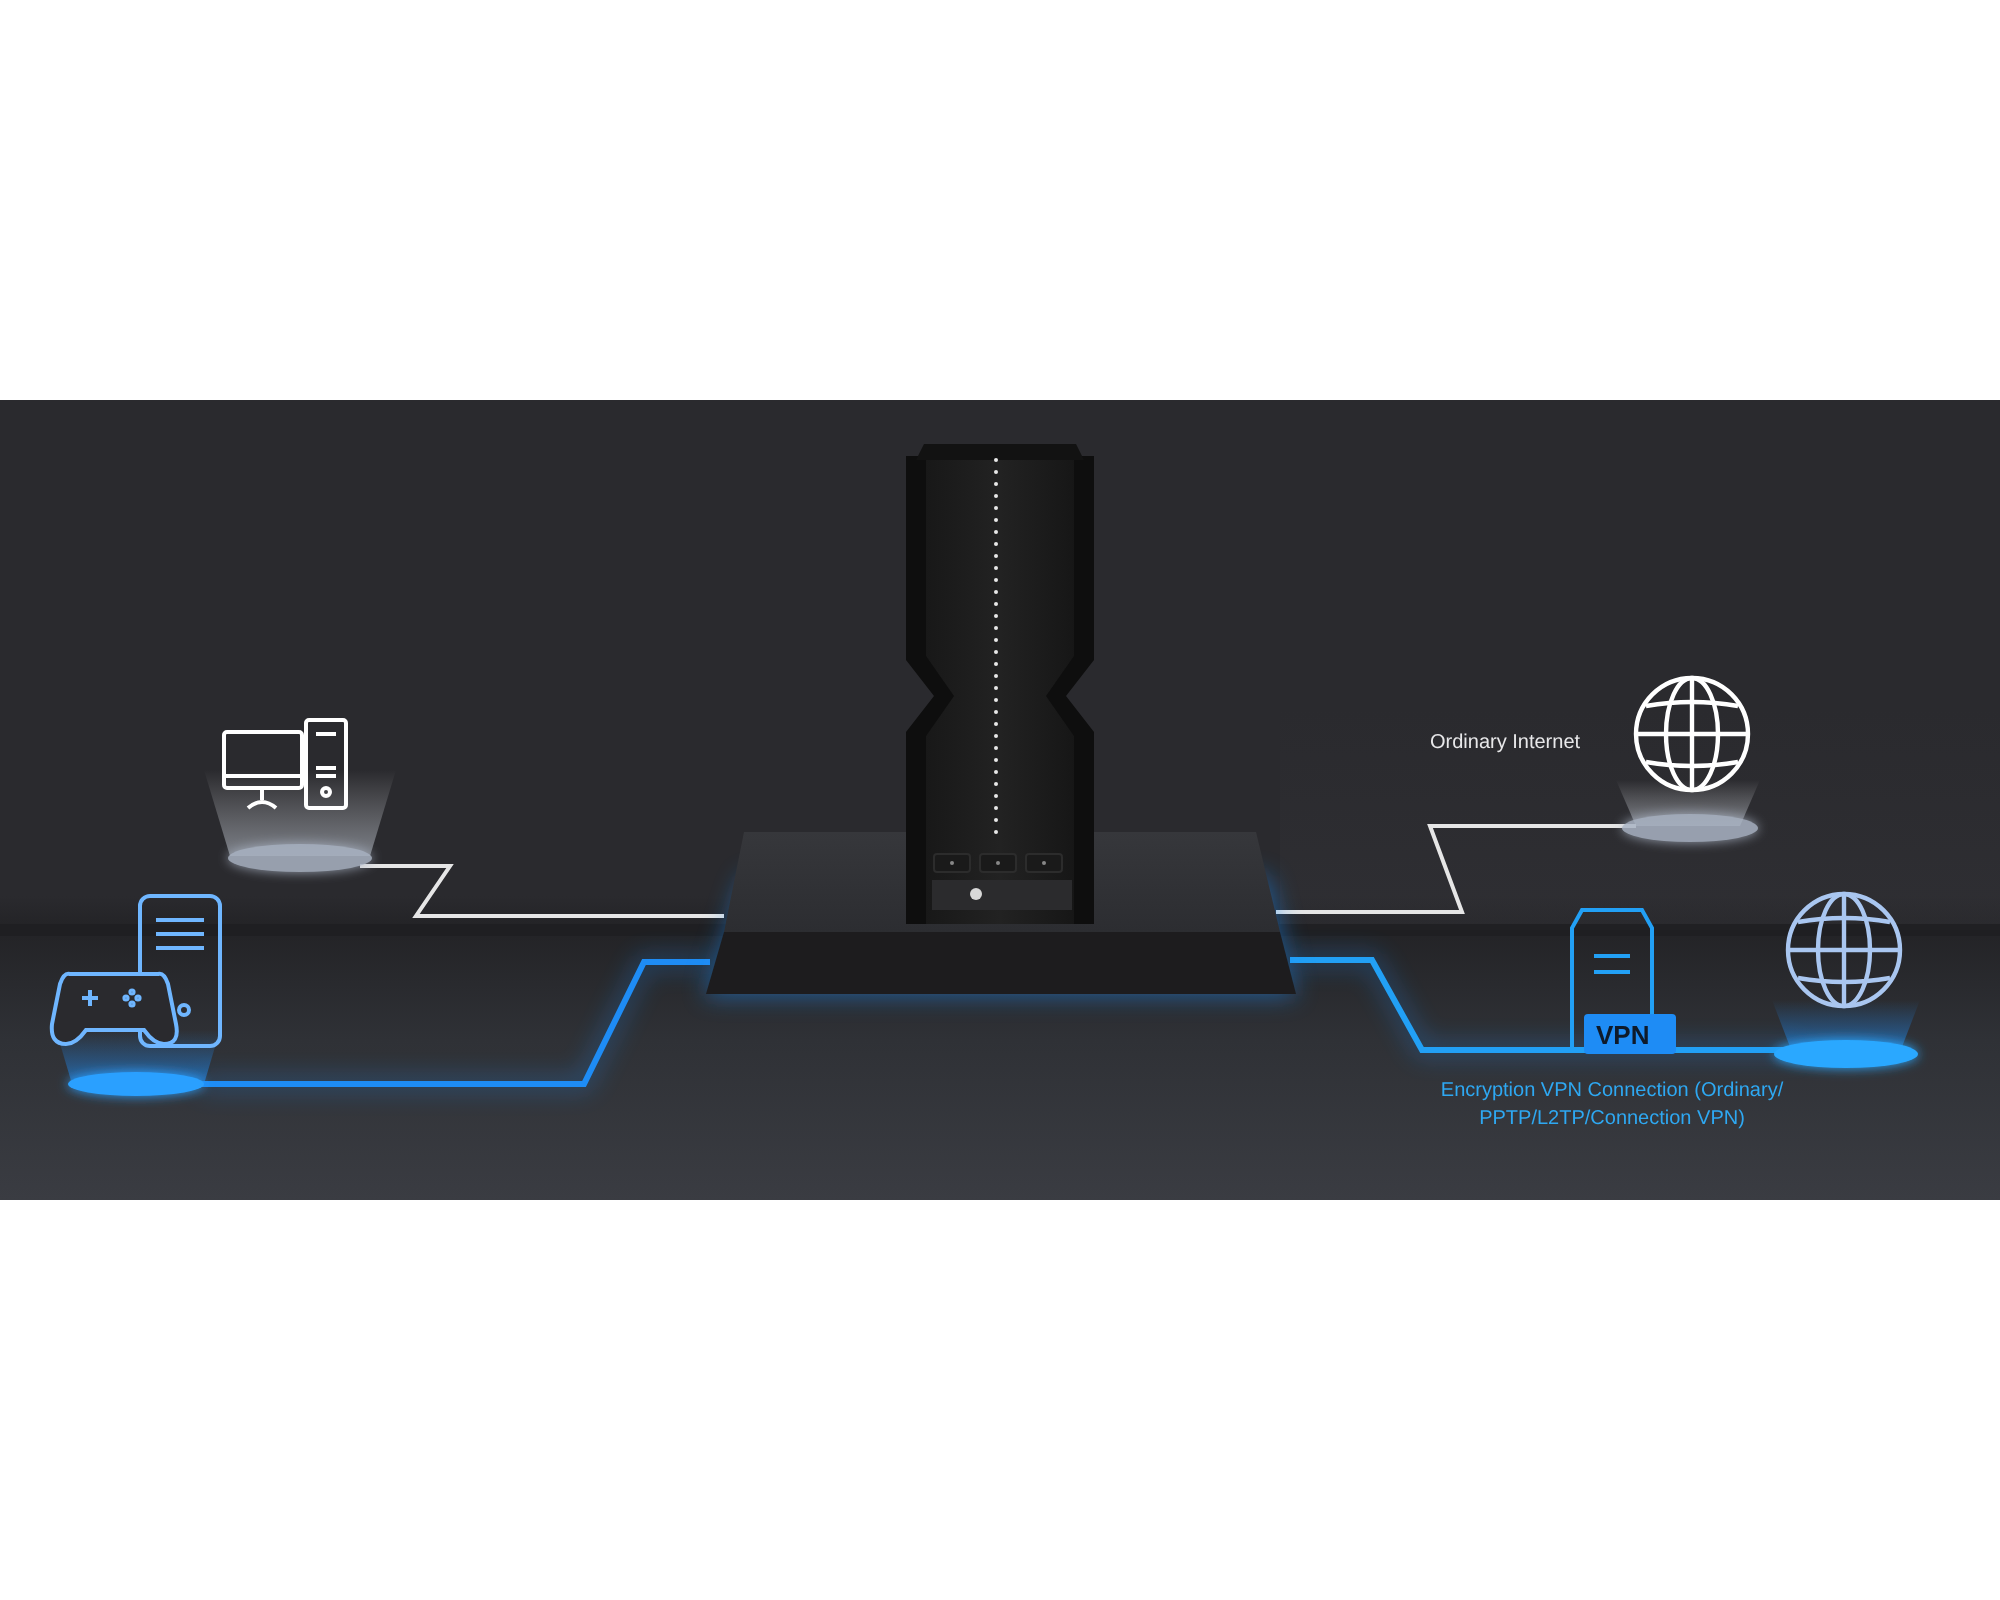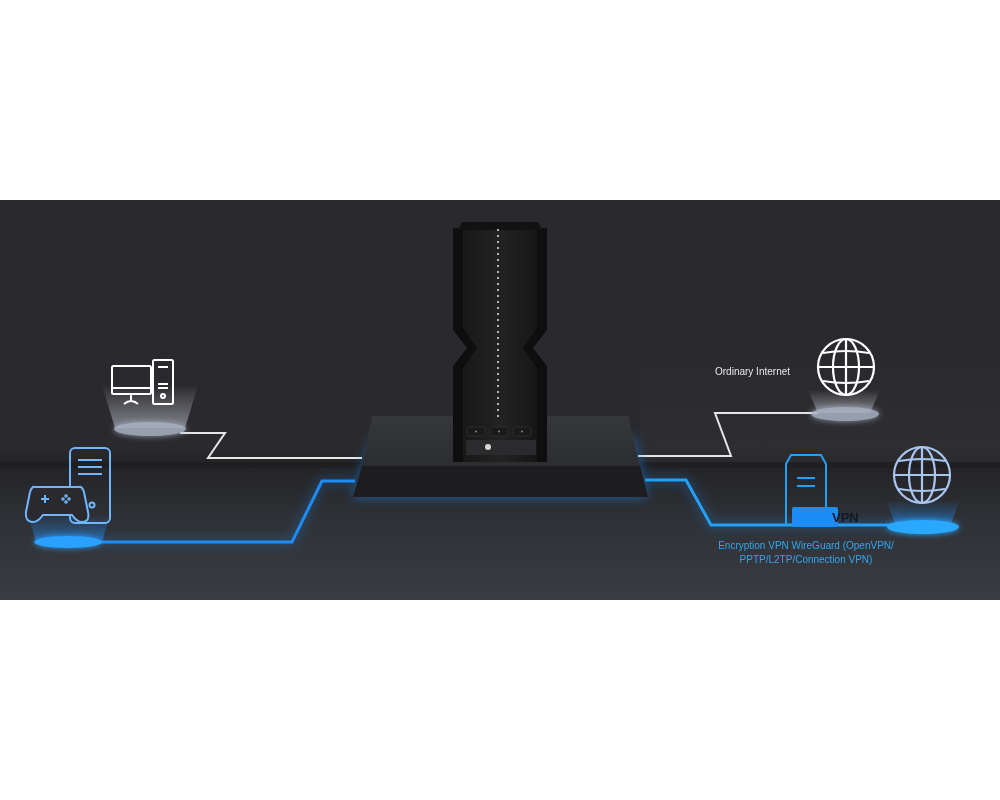--- a/index.html
+++ b/index.html
@@ -208,19 +208,19 @@
         <line x1="922" y1="247" x2="922" y2="303"></line>
         <line x1="894" y1="275" x2="950" y2="275"></line>
         <path d="M899 261 Q922 257 945 261"></path>
         <path d="M899 289 Q922 293 945 289"></path>
       </g>
     </g>
   </svg>
 
   <span class="label-white" style="left:715px; top:166px;">Ordinary Internet</span>
 
-  <span style="position:absolute; left:798px; top:310px; color:#0e1a2a; font-weight:bold; font-size:13px;margin-left:34px;">VPN</span>
+  <span style="position:absolute; left:798px; top:310px; color:#0e1a2a; font-weight:bold; font-size:13px;">VPN</span>
 
   <div class="label-blue" style="left:706px; top:339px; width:200px;">
-    <div>Encryption VPN WireGuard (OpenVPN/</div>
+    <div>Encryption VPN Connection (Ordinary/</div>
     <div>PPTP/L2TP/Connection VPN)</div>
   </div>
 </div>
 
 </body></html>

